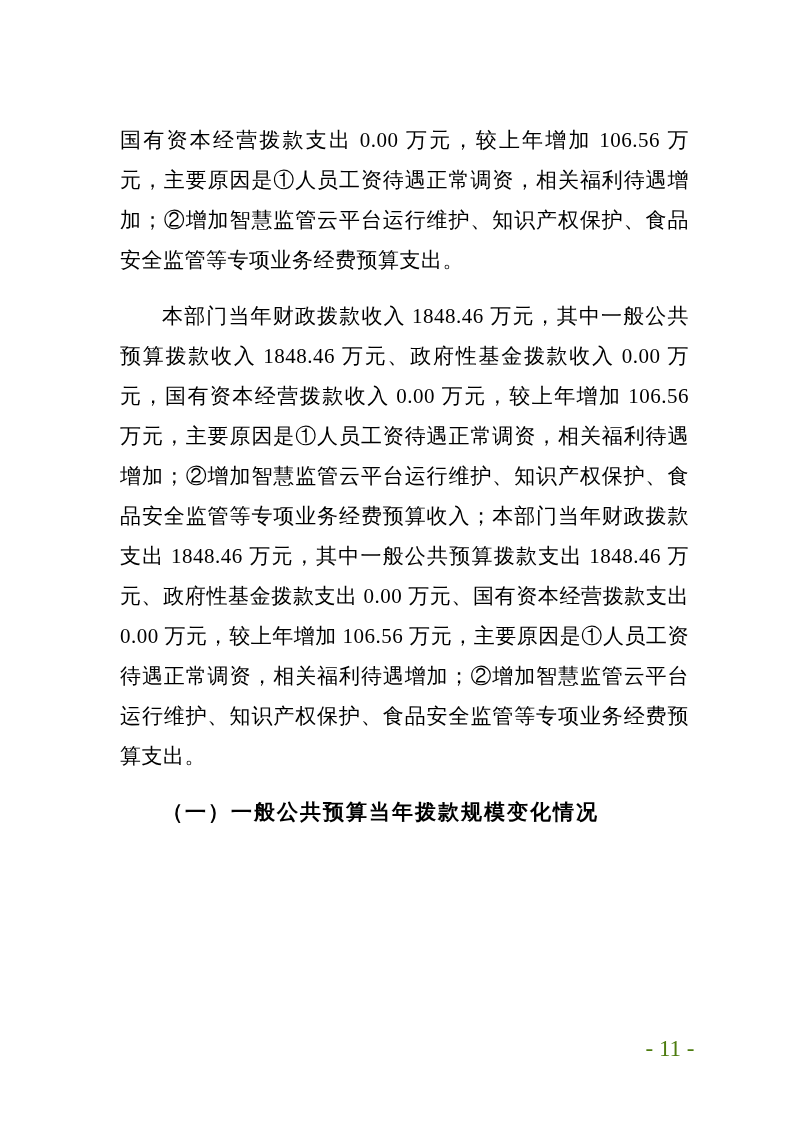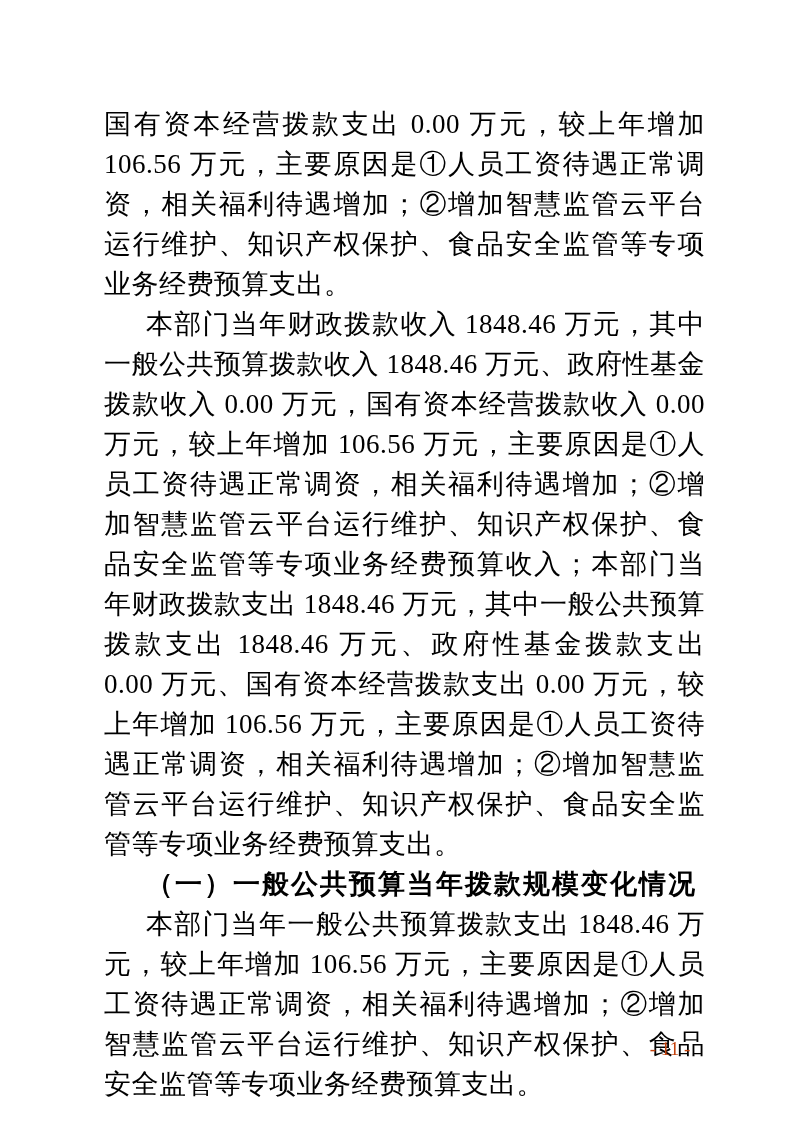--- a/index.html
+++ b/index.html
@@ -16,22 +16,22 @@
     font-family: "Liberation Serif", "DejaVu Serif", serif;
     color: #000000;
   }
   .content {
     position: absolute;
     left: 104px;
     top: 104px;
     width: 601px;
   }
   .content p {
-    margin: 0;
-    font-size: 27px;
+    margin: 16px;
+    font-size: 21px;
     line-height: 40px;
     text-align: justify;
     letter-spacing: 0.5px;
   }
   p.body-indent {
     text-indent: 42px;
   }
   p.body-noindent {
     text-indent: 0;
   }
@@ -46,30 +46,29 @@
     font-weight: bold;
     text-indent: 42px;
     letter-spacing: 2px;
   }
   .page-footer {
     position: absolute;
     left: 630px;
     top: 1038px;
     width: 80px;
     text-align: center;
-    font-size: 19px;
+    font-size: 23px;
     line-height: 22px;
     font-family: "Liberation Serif", "DejaVu Serif", serif;
-    color: #c2410c;
+    color: #4d7c0f;
   }
 </style>
 </head>
 <body>
 
 <div class="page">
   <div class="content">
     <p class="body-noindent">国有资本经营拨款支出 0.00 万元，较上年增加 106.56 万元，主要原因是①人员工资待遇正常调资，相关福利待遇增加；②增加智慧监管云平台运行维护、知识产权保护、食品安全监管等专项业务经费预算支出。</p>
     <p class="body-indent">本部门当年财政拨款收入 1848.46 万元，其中一般公共预算拨款收入 1848.46 万元、政府性基金拨款收入 0.00 万元，国有资本经营拨款收入 0.00 万元，较上年增加 106.56 万元，主要原因是①人员工资待遇正常调资，相关福利待遇增加；②增加智慧监管云平台运行维护、知识产权保护、食品安全监管等专项业务经费预算收入；本部门当年财政拨款支出 1848.46 万元，其中一般公共预算拨款支出 1848.46 万元、政府性基金拨款支出 0.00 万元、国有资本经营拨款支出 0.00 万元，较上年增加 106.56 万元，主要原因是①人员工资待遇正常调资，相关福利待遇增加；②增加智慧监管云平台运行维护、知识产权保护、食品安全监管等专项业务经费预算支出。</p>
     <p class="subheading">（一）一般公共预算当年拨款规模变化情况</p>
-    <p class="body-indent">本部门当年一般公共预算拨款支出 1848.46 万元，较上年增加 106.56 万元，主要原因是①人员工资待遇正常调资，相关福利待遇增加；②增加智慧监管云平台运行维护、知识产权保护、食品安全监管等专项业务经费预算支出。</p>
   </div>
   <div class="page-footer">- 11 -</div>
 </div>
 
 </body></html>

